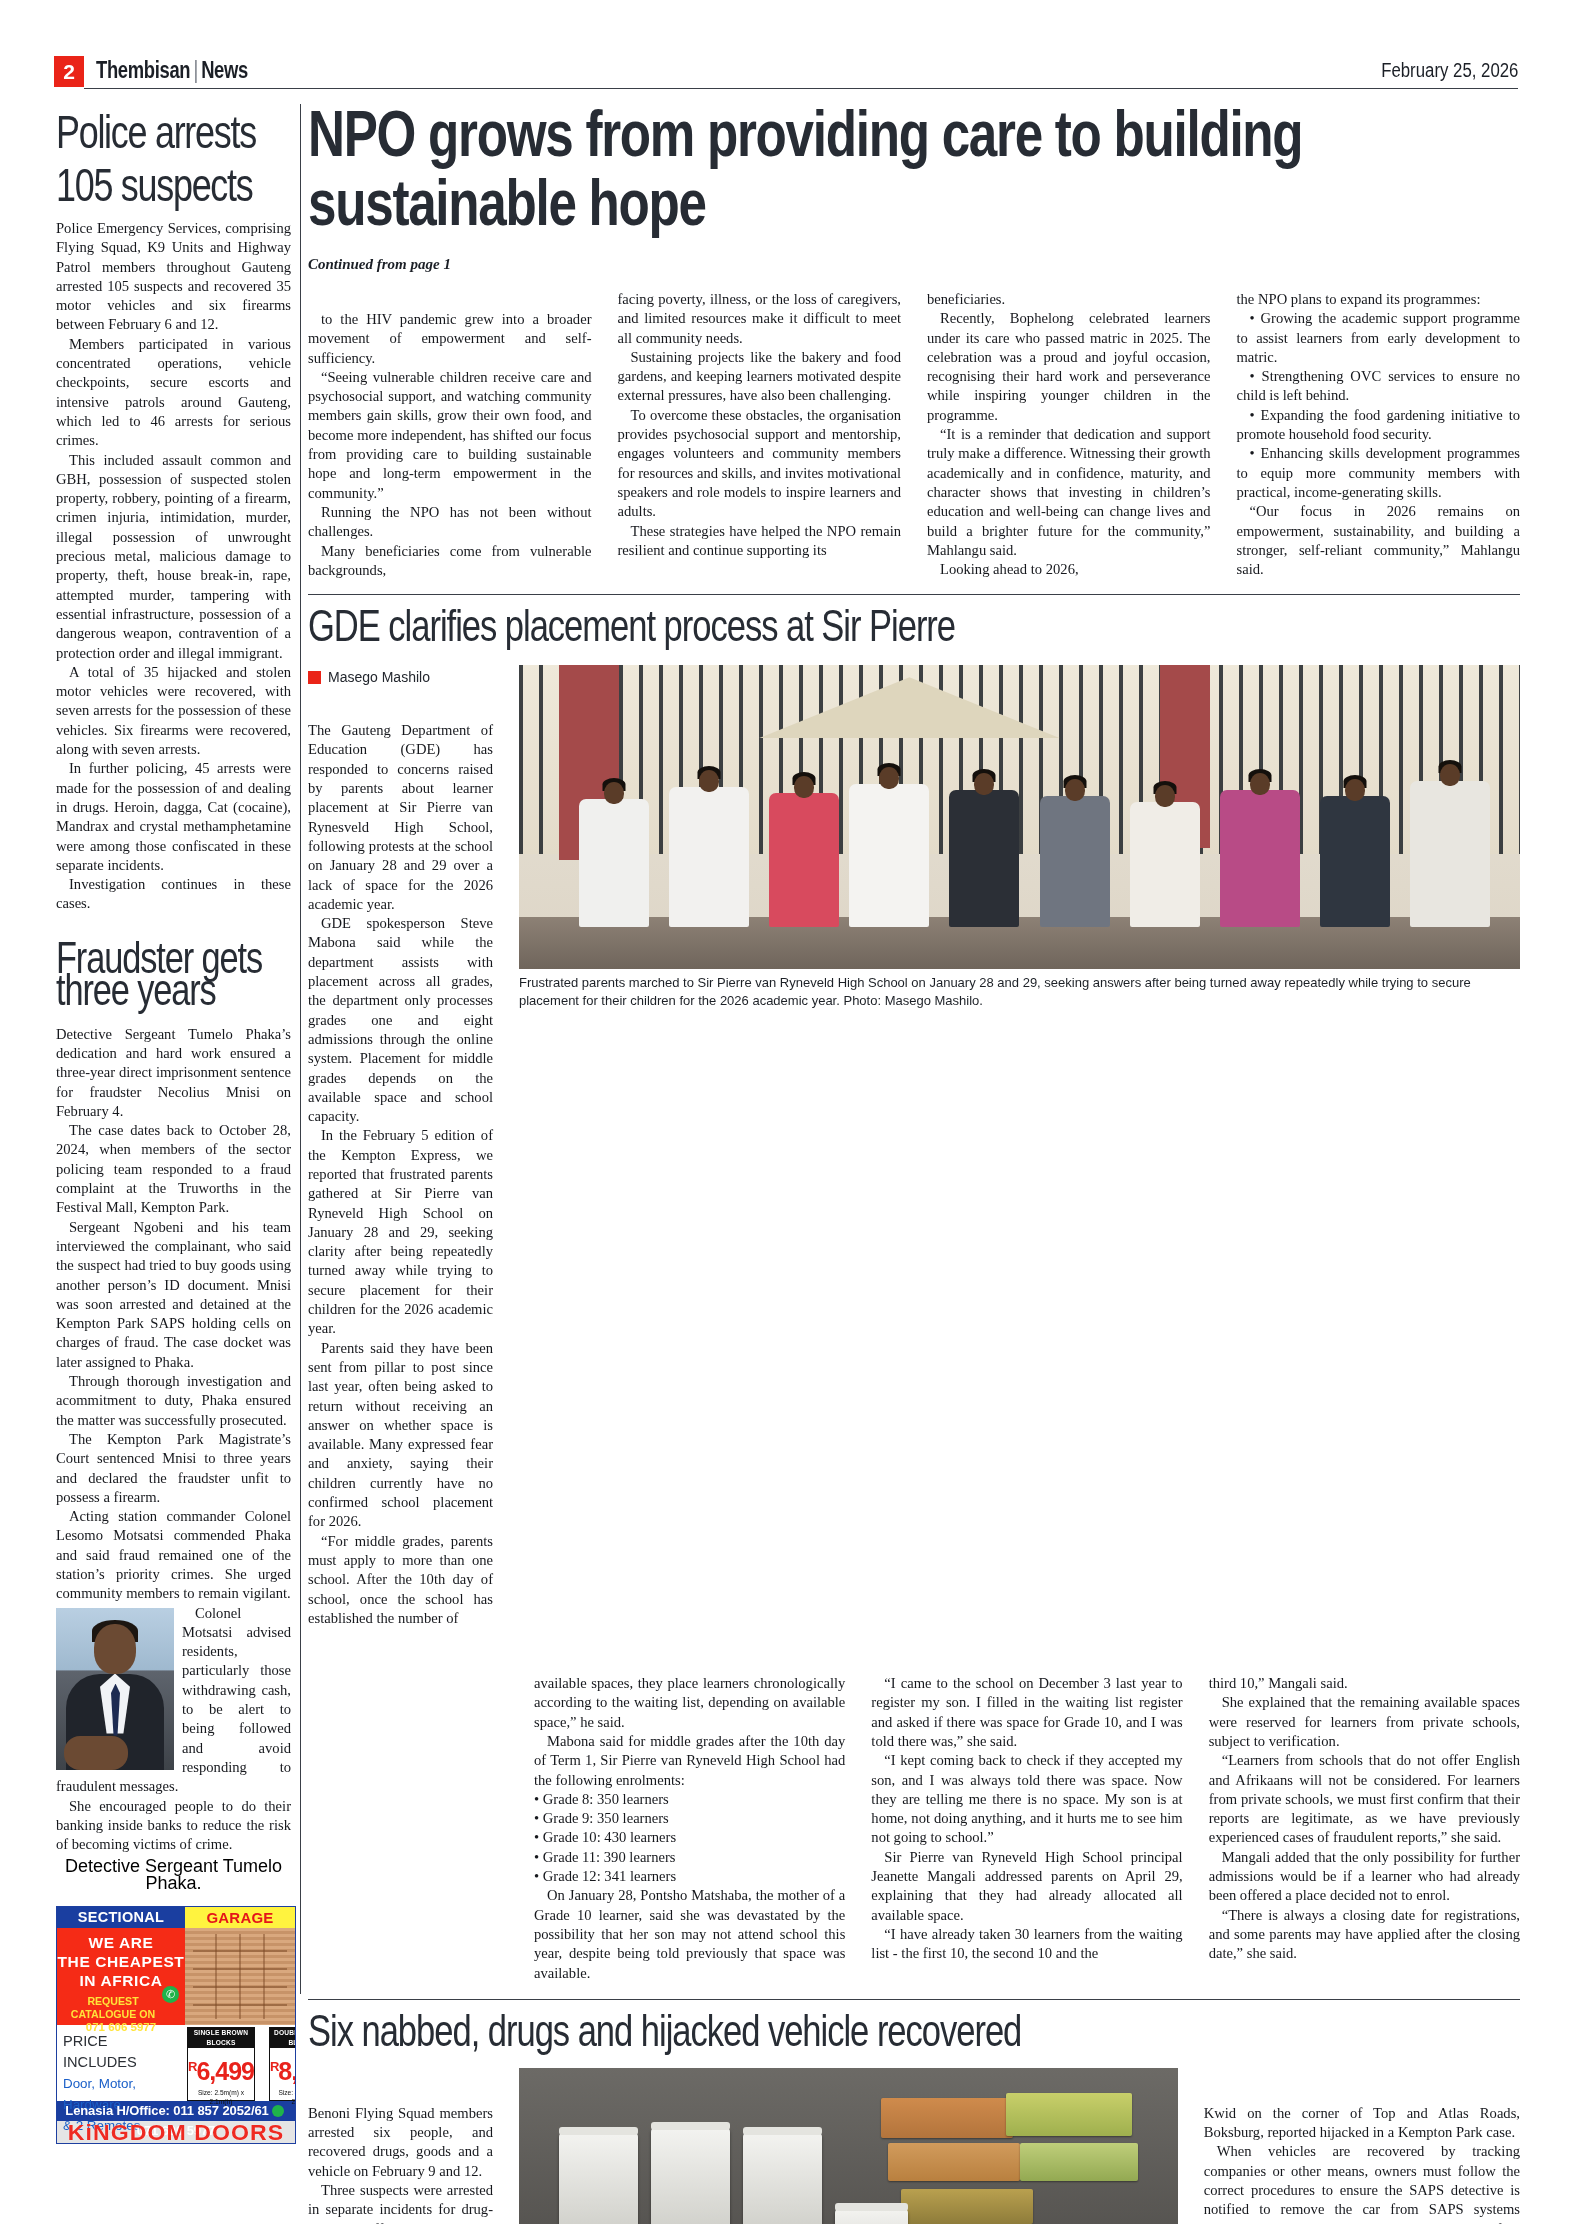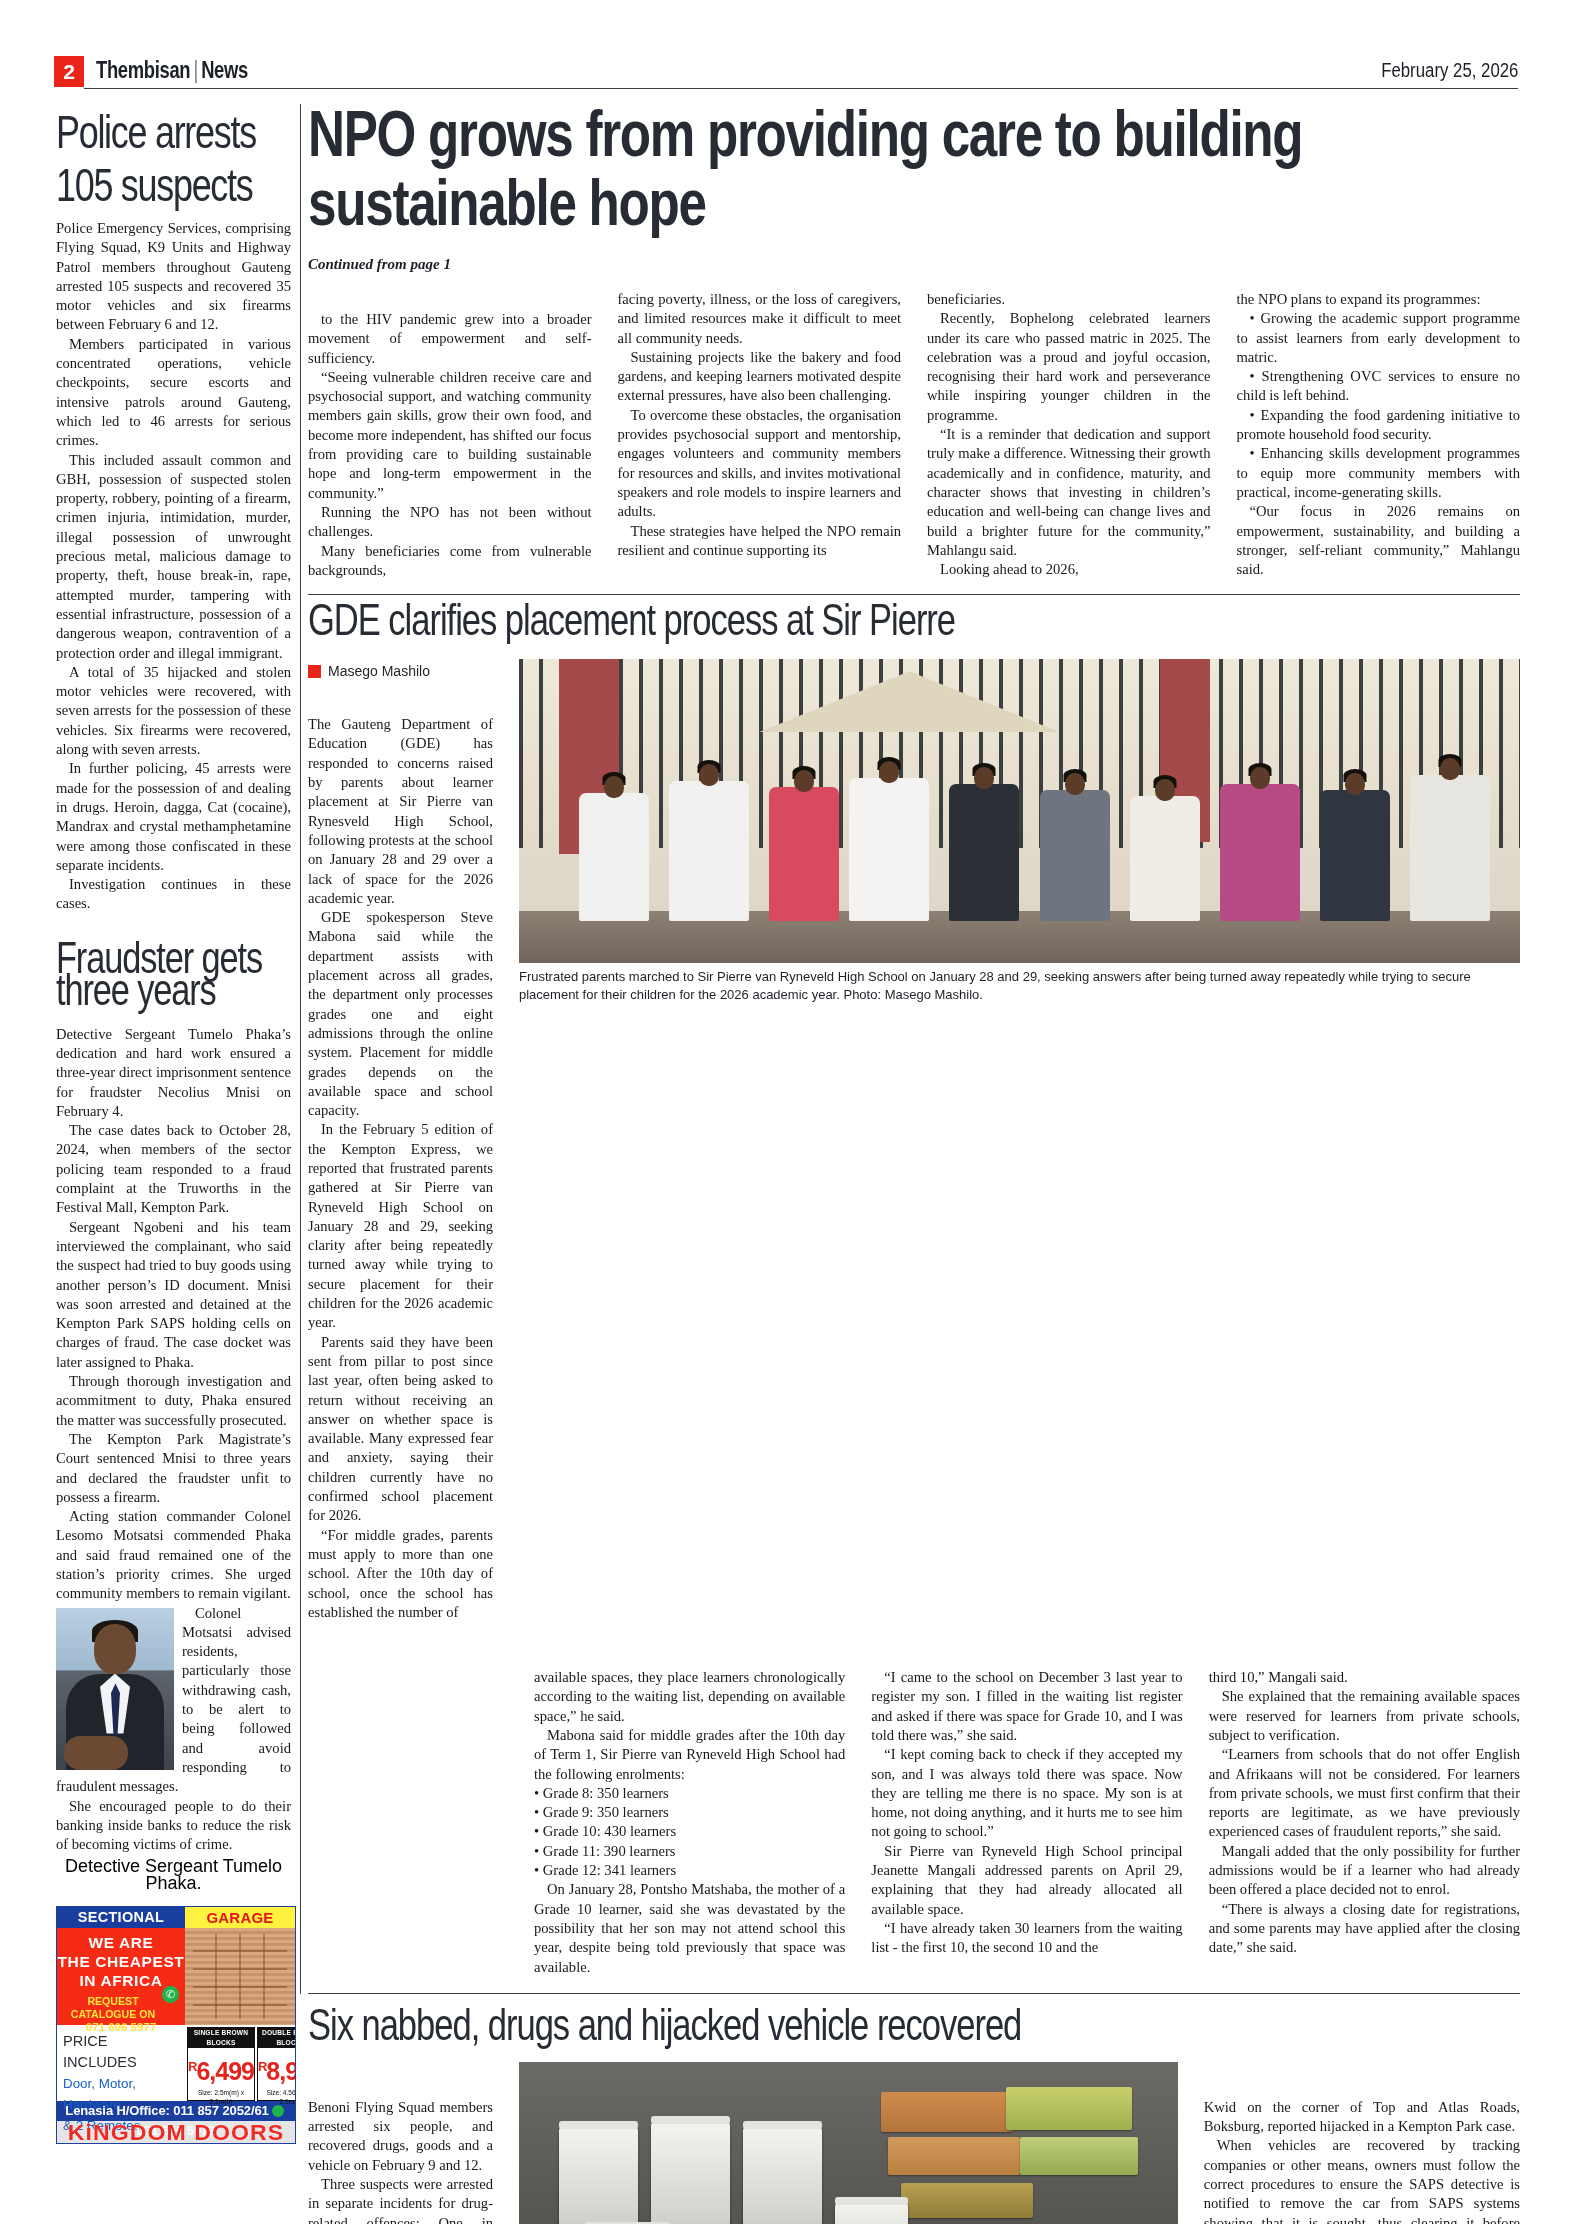--- a/index.html
+++ b/index.html
@@ -156,21 +156,21 @@
   .ad-doors::before {
     content:""; position:absolute; inset:6px 8px;
     background: repeating-linear-gradient(180deg, transparent 0 16px, rgba(120,70,35,.5) 16px 18px),
                 repeating-linear-gradient(90deg, transparent 0 22px, rgba(120,70,35,.45) 22px 24px);
   }
   .ad-r3 { display: flex; height: 76px; background:#fff; }
   .ad-price { flex: 0 0 128px; padding: 6px 0 0 6px; }
   .ad-price .t1 { font-size: 14.6px; color:#2b2f35; line-height: 21px; }
   .ad-price .t2 { font-size: 13.4px; color:#1a5fc8; line-height: 21px; }
   .ad-price .t3 { font-size: 13.4px; color:#1a5fc8; line-height: 21px; }
-  .ad-boxes { flex: 1 1 auto; display: flex; gap: 2px; padding: 2px 2px 0 2px; }
+  .ad-boxes { flex: 1 1 auto; display: flex; gap: 14px; padding: 2px 2px 0 2px; }
   .pbox { flex: 1 1 0; border: 1.4px solid #111; background:#fff; position: relative; }
   .pbox .hdr {
     background:#111; color:#fff; font-size:6.6px; font-weight:bold; line-height:10px;
     text-align:center; letter-spacing:.2px;
   }
   .pbox .amt {
     color:#e8221b; font-weight:bold; font-size:25px; line-height:33px; text-align:center;
     letter-spacing:-1px; padding-top:2px;
   }
   .pbox .amt sup { font-size: 13px; vertical-align: super; }
@@ -428,21 +428,21 @@
           <p>• Growing the academic support programme to assist learners from early development to matric.</p>
           <p>• Strengthening OVC services to ensure no child is left behind.</p>
           <p>• Expanding the food gardening initiative to promote household food security.</p>
           <p>• Enhancing skills development programmes to equip more community members with practical, income-generating skills.</p>
           <p>“Our focus in 2026 remains on empowerment, sustainability, and building a stronger, self-reliant community,” Mahlangu said.</p>
         </div>
       </div>
     </div>
 
     <div class="hrule" style="margin-top:14px;"></div>
-    <div style="height:58px; overflow:hidden; ">
+    <div style="height:58px; overflow:hidden; margin-top:6px;">
       <div class="gde-hl">GDE clarifies placement process at Sir Pierre</div>
     </div>
 
     <div style="display:grid; grid-template-columns: 185px 1fr; column-gap:26px; margin-top:6px;">
       <div>
         <div class="byline">
           <span class="sq"></span>
           <span>Masego Mashilo</span>
         </div>
         <div class="body-col">

